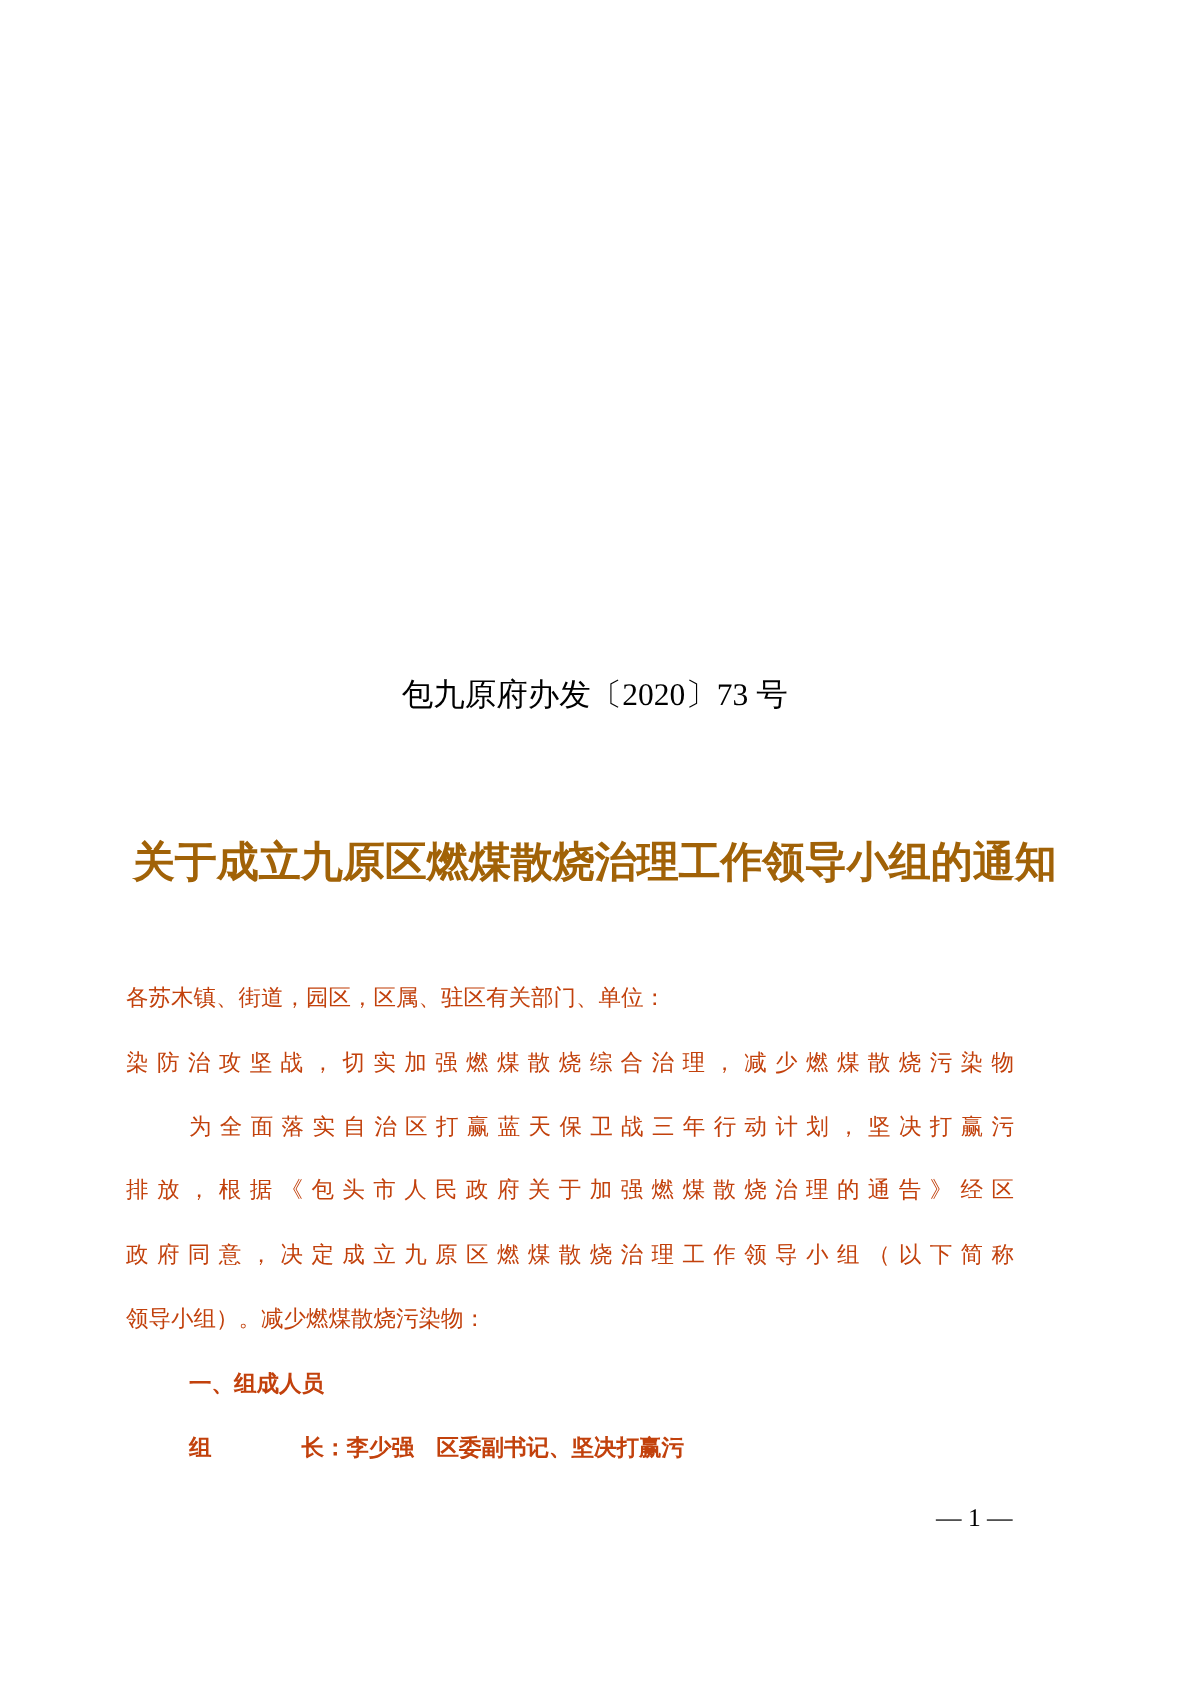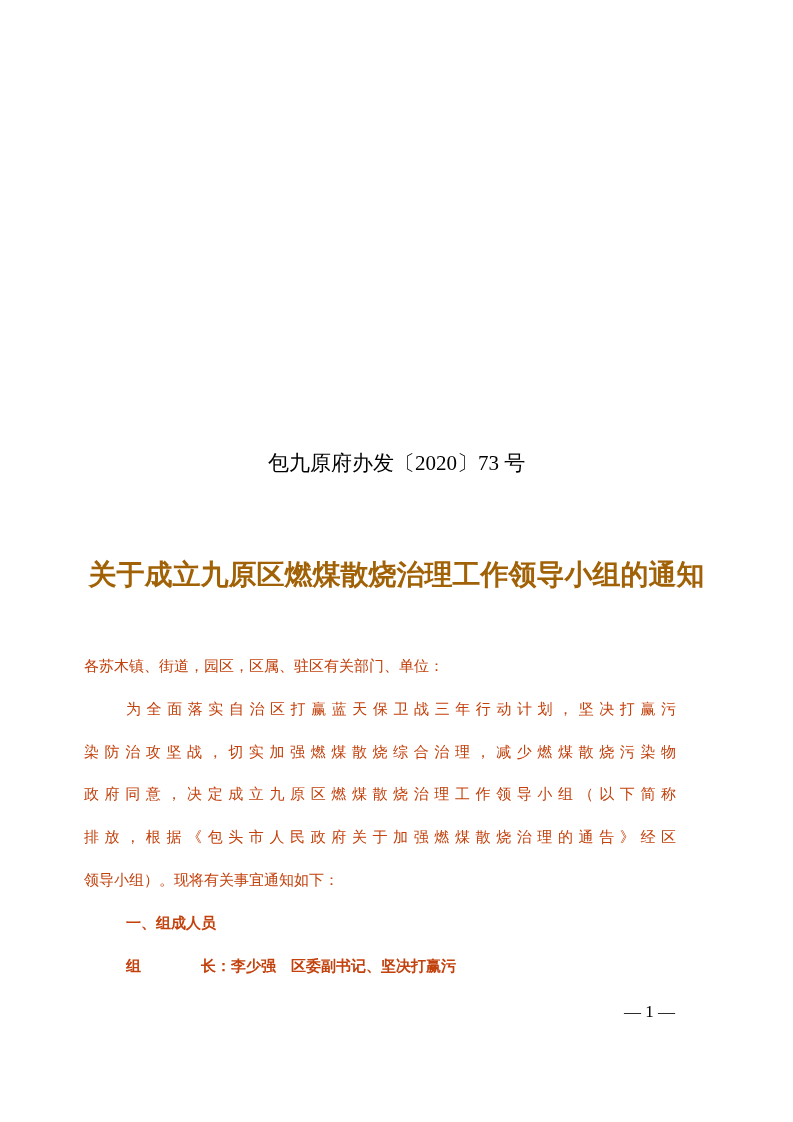--- a/index.html
+++ b/index.html
@@ -79,24 +79,24 @@
 <body>
 
 <div class="page">
 
   <div class="doc-number">包九原府办发〔2020〕73 号</div>
 
   <div class="doc-title">关于成立九原区燃煤散烧治理工作领导小组的通知</div>
 
   <div class="body-block">
     <div class="line">各苏木镇、街道，园区，区属、驻区有关部门、单位：</div>
+    <div class="line justify">染防治攻坚战，切实加强燃煤散烧综合治理，减少燃煤散烧污染物</div>
     <div class="line justify indent">为全面落实自治区打赢蓝天保卫战三年行动计划，坚决打赢污</div>
-    <div class="line justify">染防治攻坚战，切实加强燃煤散烧综合治理，减少燃煤散烧污染物</div>
+    <div class="line justify">排放，根据《包头市人民政府关于加强燃煤散烧治理的通告》经区</div>
     <div class="line justify">政府同意，决定成立九原区燃煤散烧治理工作领导小组（以下简称</div>
-    <div class="line justify">排放，根据《包头市人民政府关于加强燃煤散烧治理的通告》经区</div>
-    <div class="line">领导小组）。现将有关事宜通知如下：</div>
+    <div class="line">领导小组）。减少燃煤散烧污染物：</div>
     <div class="line bold indent">一、组成人员</div>
     <div class="line bold indent">组　　　　长：李少强　区委副书记、坚决打赢污</div>
   </div>
 
   <div class="page-number">— 1 —</div>
 
 </div>
 
 </body></html>

